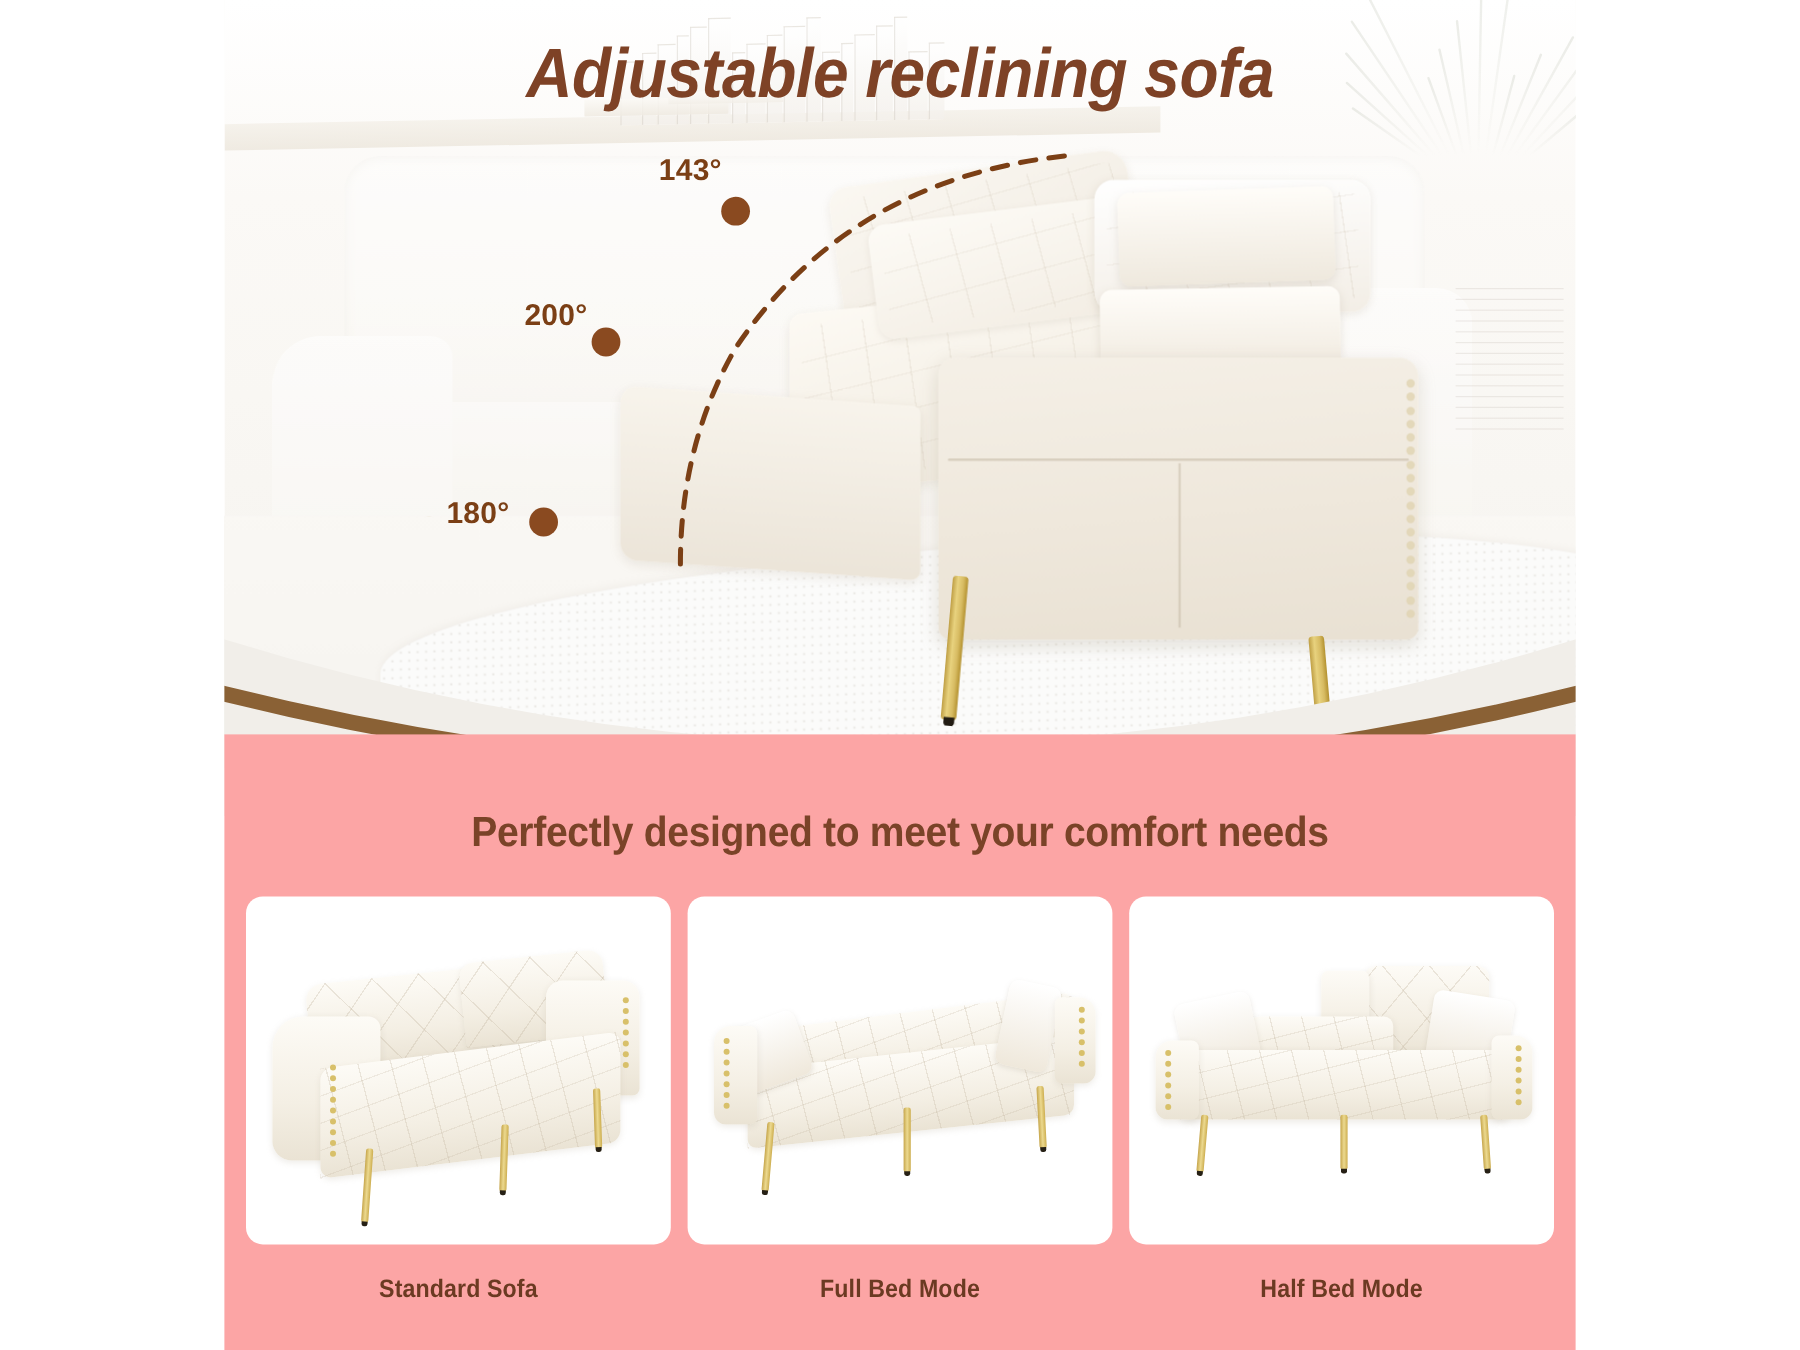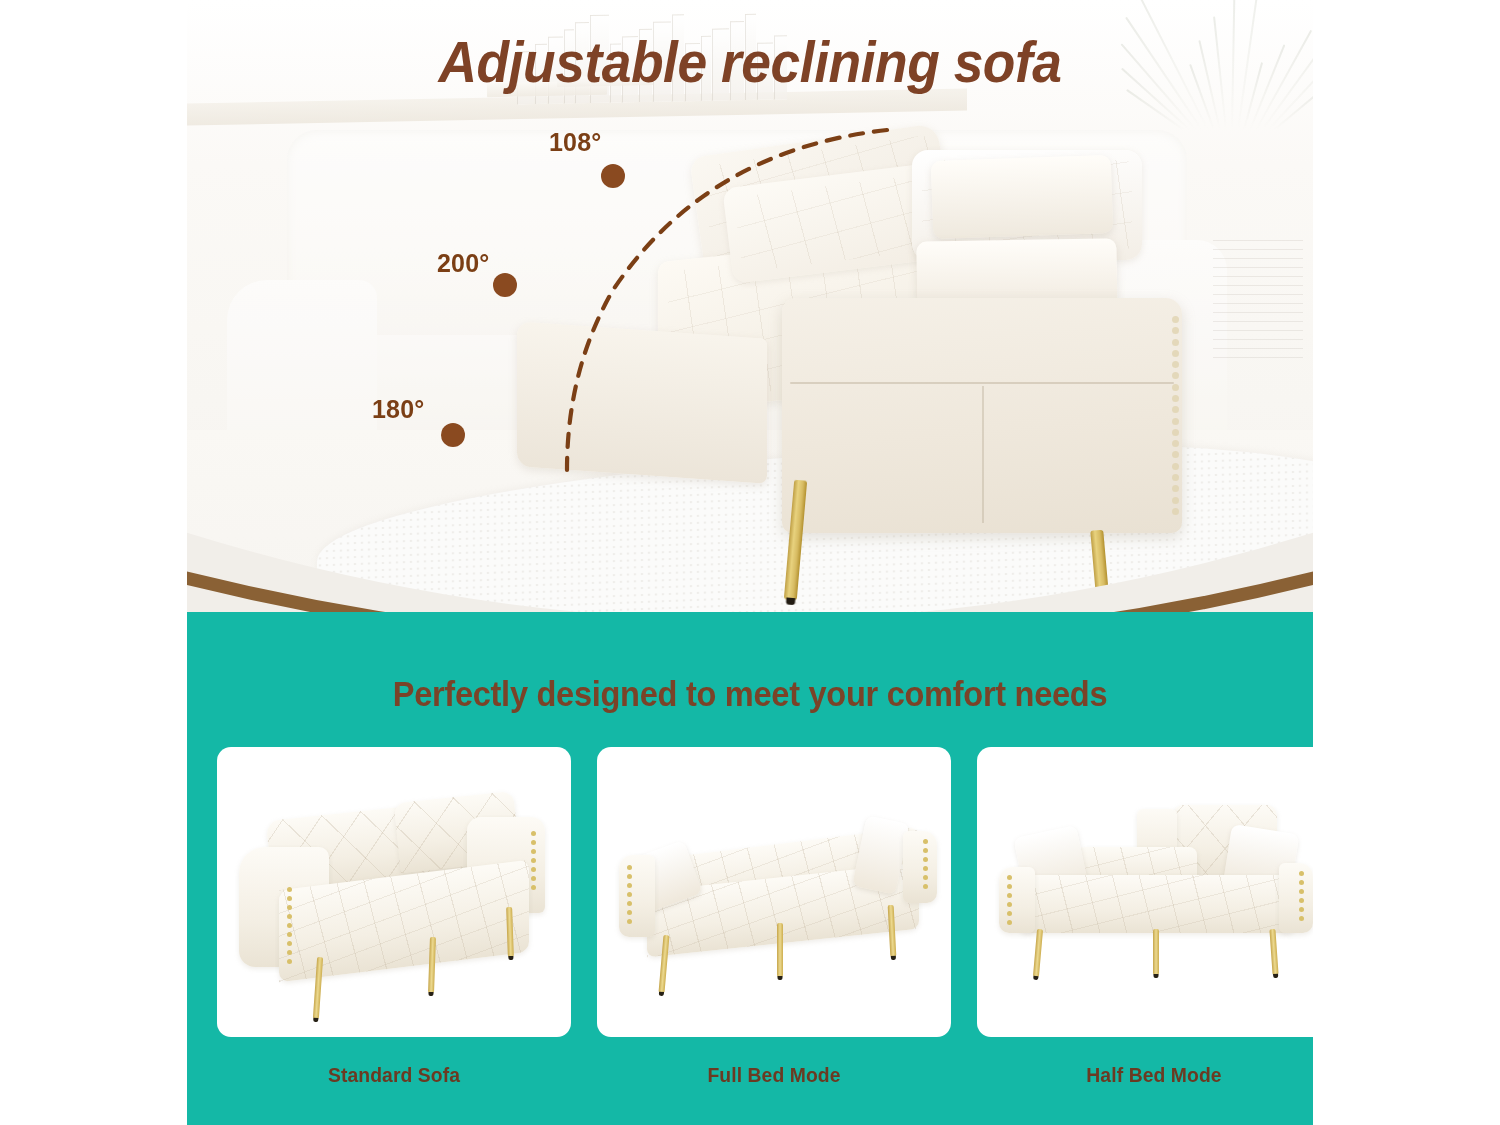--- a/index.html
+++ b/index.html
@@ -397,21 +397,21 @@
   }
   .card-caption {
     margin-top: 26px;
     text-align: center;
     font-family: "Liberation Sans", sans-serif;
     font-weight: bold;
     font-size: 21px;
     letter-spacing: .1px;
     transform: scaleX(.92);
   }
-  .card-col { width: 376px; margin-left: 12px; }
+  .card-col { width: 376px; }
 
   
   .mini { position: absolute; inset: 0; }
   .m-body {
     position: absolute;
     background: linear-gradient(180deg,#fdfbf6 0%, #f4efe4 60%, #eae3d4 100%);
     box-shadow: 0 2px 5px rgba(175,163,144,.2);
   }
   .m-tuft {
     position: absolute; inset: 0;
@@ -623,32 +623,32 @@
       <svg id="angles" viewBox="0 0 1126 640">
         <path id="angle-arc" fill="none" stroke-width="4.2" stroke-linecap="round" stroke-dasharray="13 11" d="M 700 130 Q 520 150 426 290 Q 380 370 380 470" stroke="#7B3F15"></path>
         <g id="angle-dots">
             <circle cx="426" cy="176" r="12" fill="#8A4A20"></circle>
             <circle cx="318" cy="285" r="12" fill="#8A4A20"></circle>
             <circle cx="266" cy="435" r="12" fill="#8A4A20"></circle>
           </g>
       </svg>
 
       <div id="angle-labels">
-          <div class="angle-label" style="left: 362px; top: 128px; color: rgb(123, 63, 21);">108°</div>
+          <div class="angle-label" style="left: 362px; top: 128px; color: rgb(123, 63, 21);">143°</div>
           <div class="angle-label" style="left: 250px; top: 249px; color: rgb(123, 63, 21);">200°</div>
-          <div class="angle-label" style="left: 185px; top: 395px; color: rgb(123, 63, 21);">180°</div>
+          <div class="angle-label" style="left: 185px; top: 414px; color: rgb(123, 63, 21);">180°</div>
         </div>
     </div>
 
     <svg id="divider" viewBox="0 0 1126 160" preserveAspectRatio="none">
       <path id="divider-fill" d="M -40 0 Q 563 200 1166 0 L 1166 160 L -40 160 Z" fill="#F1EEE9"></path>
       <path id="divider-arc" d="M -40 48 Q 563 208 1166 48" fill="none" stroke-width="13" stroke="#8A6135"></path>
     </svg>
 
-    <div id="lower" style="background: #14b8a6;">
+    <div id="lower" style="background: #fca5a5;">
       <div id="subtitle" style="color: rgb(122, 67, 40);">Perfectly designed to meet your comfort needs</div>
 
       <div id="cards">
 
         <div class="card-col">
           <div class="card">
             <div class="mini">
               <div class="m-body" style="left:52px; top:62px; width:230px; height:74px; border-radius:14px 14px 4px 4px; transform:rotate(-6deg);">
                   <div class="m-diamond"></div>
                 </div>

